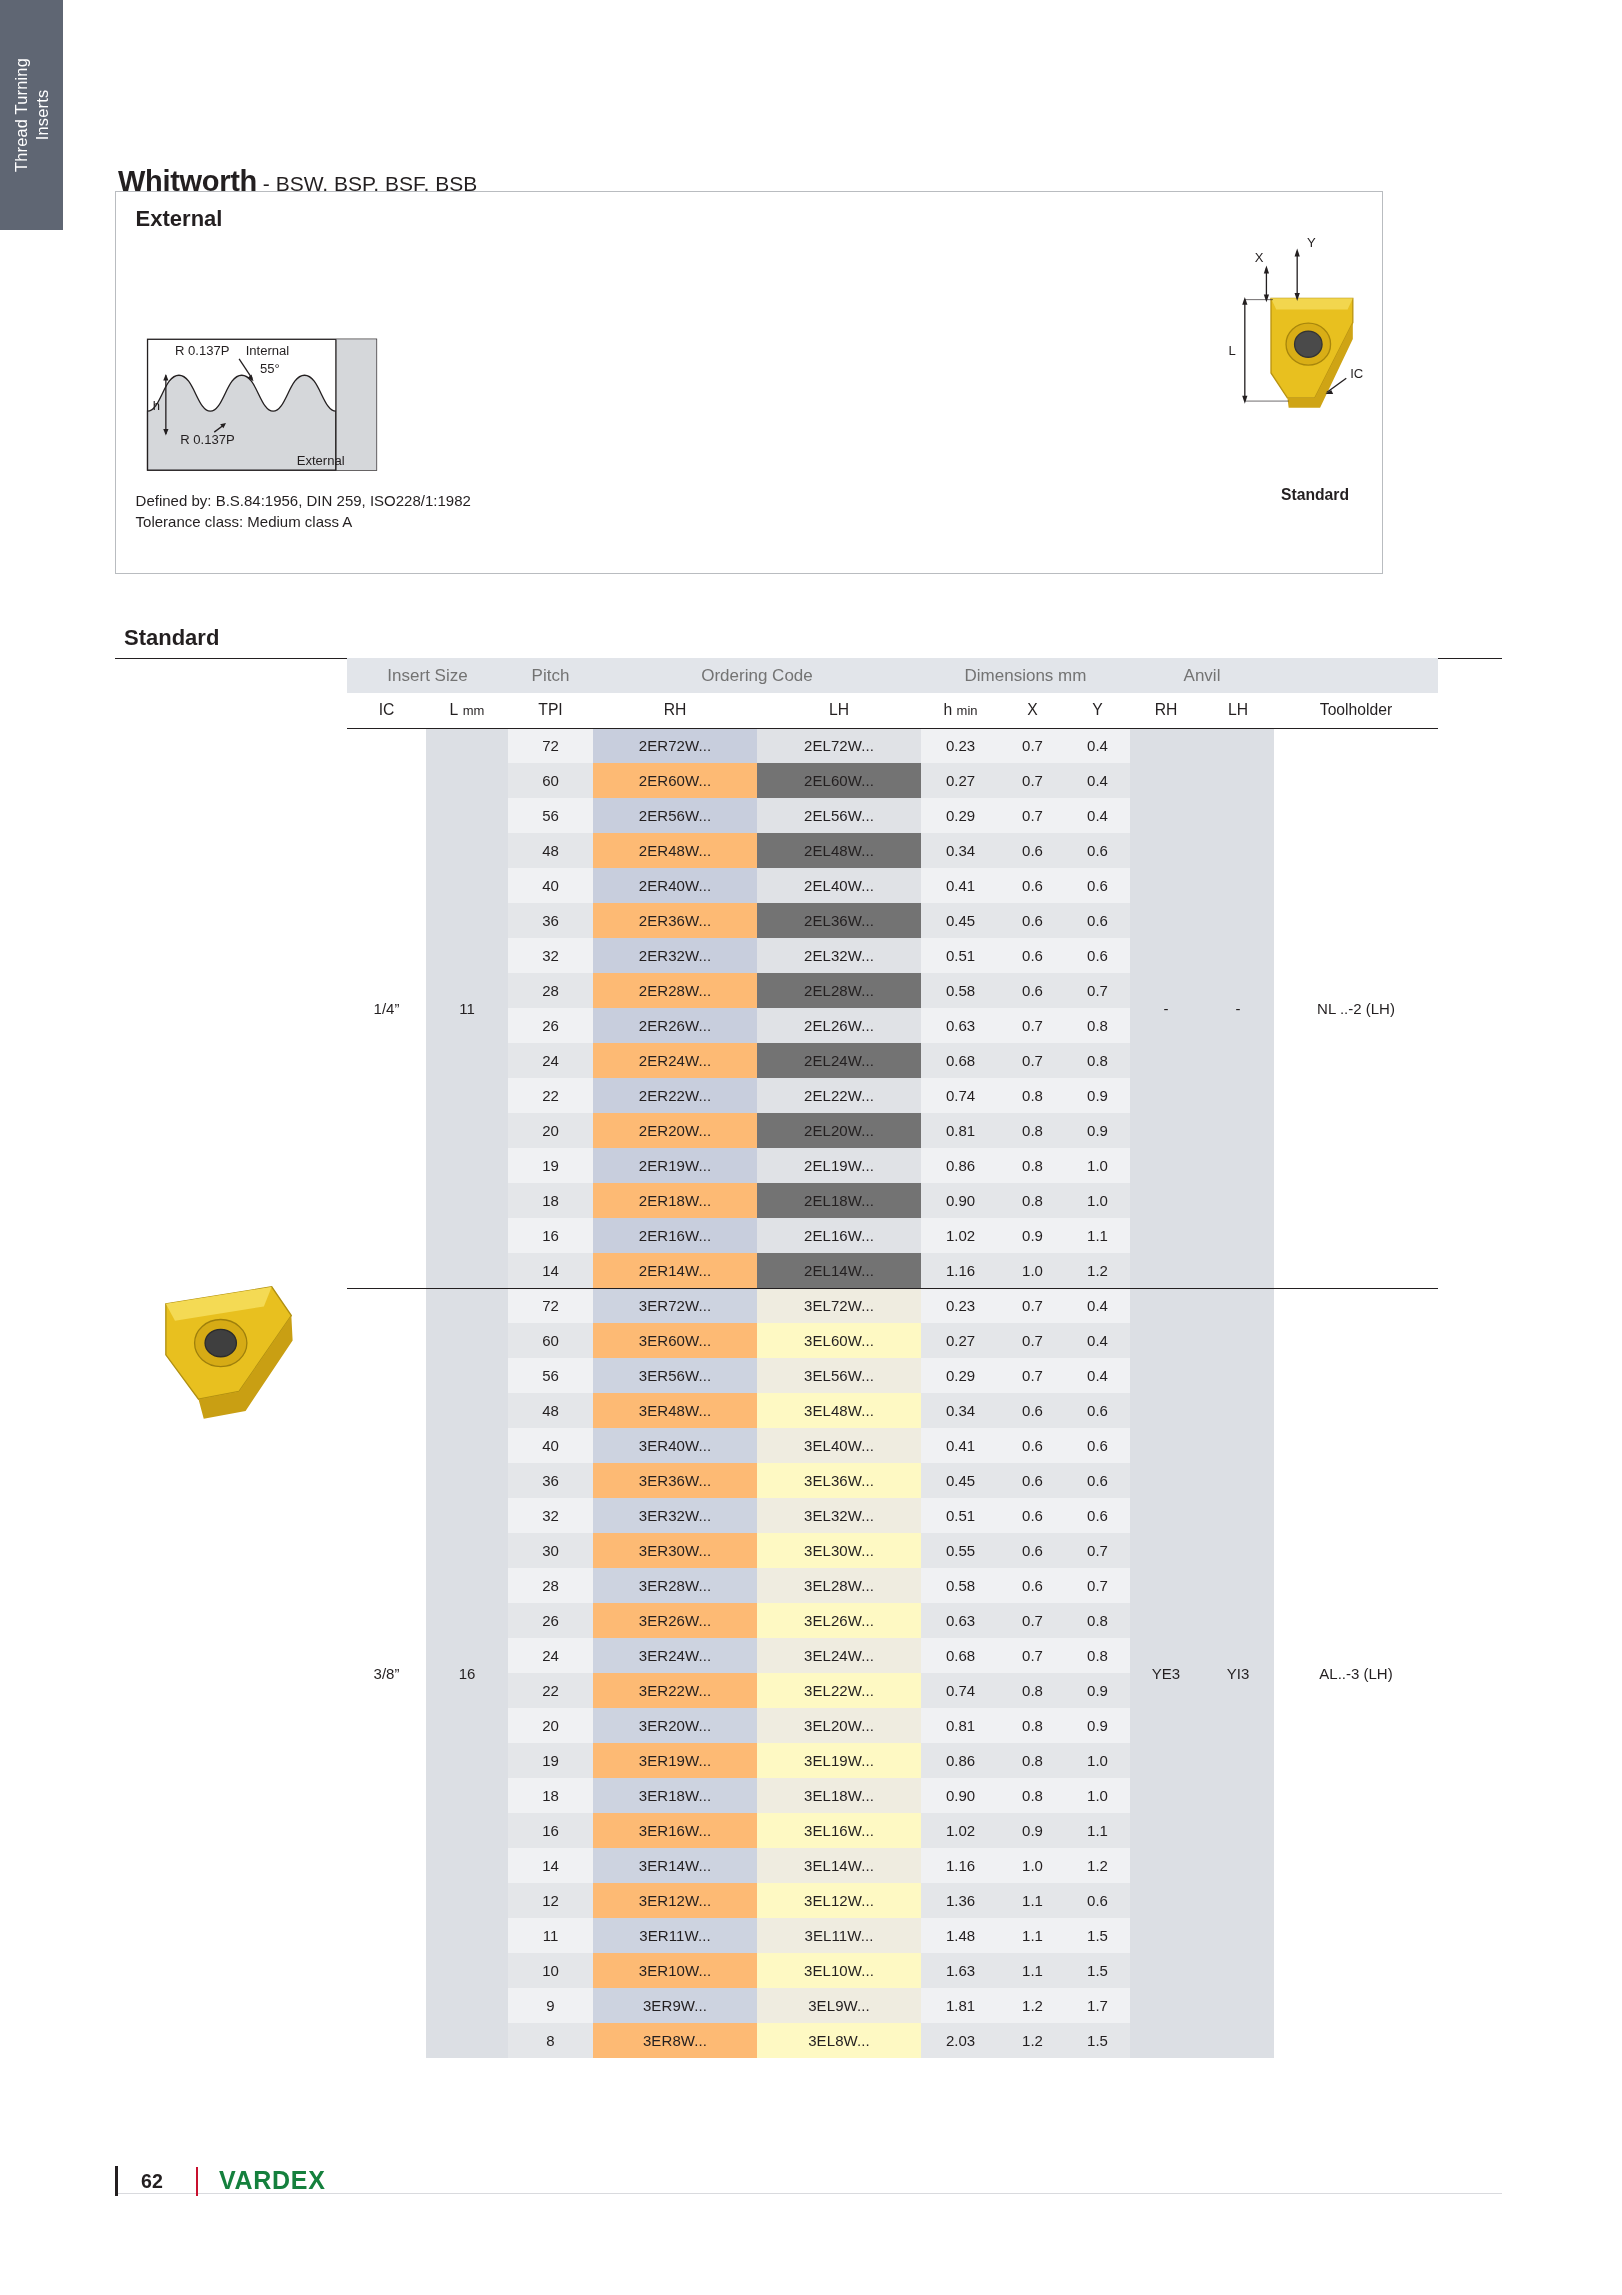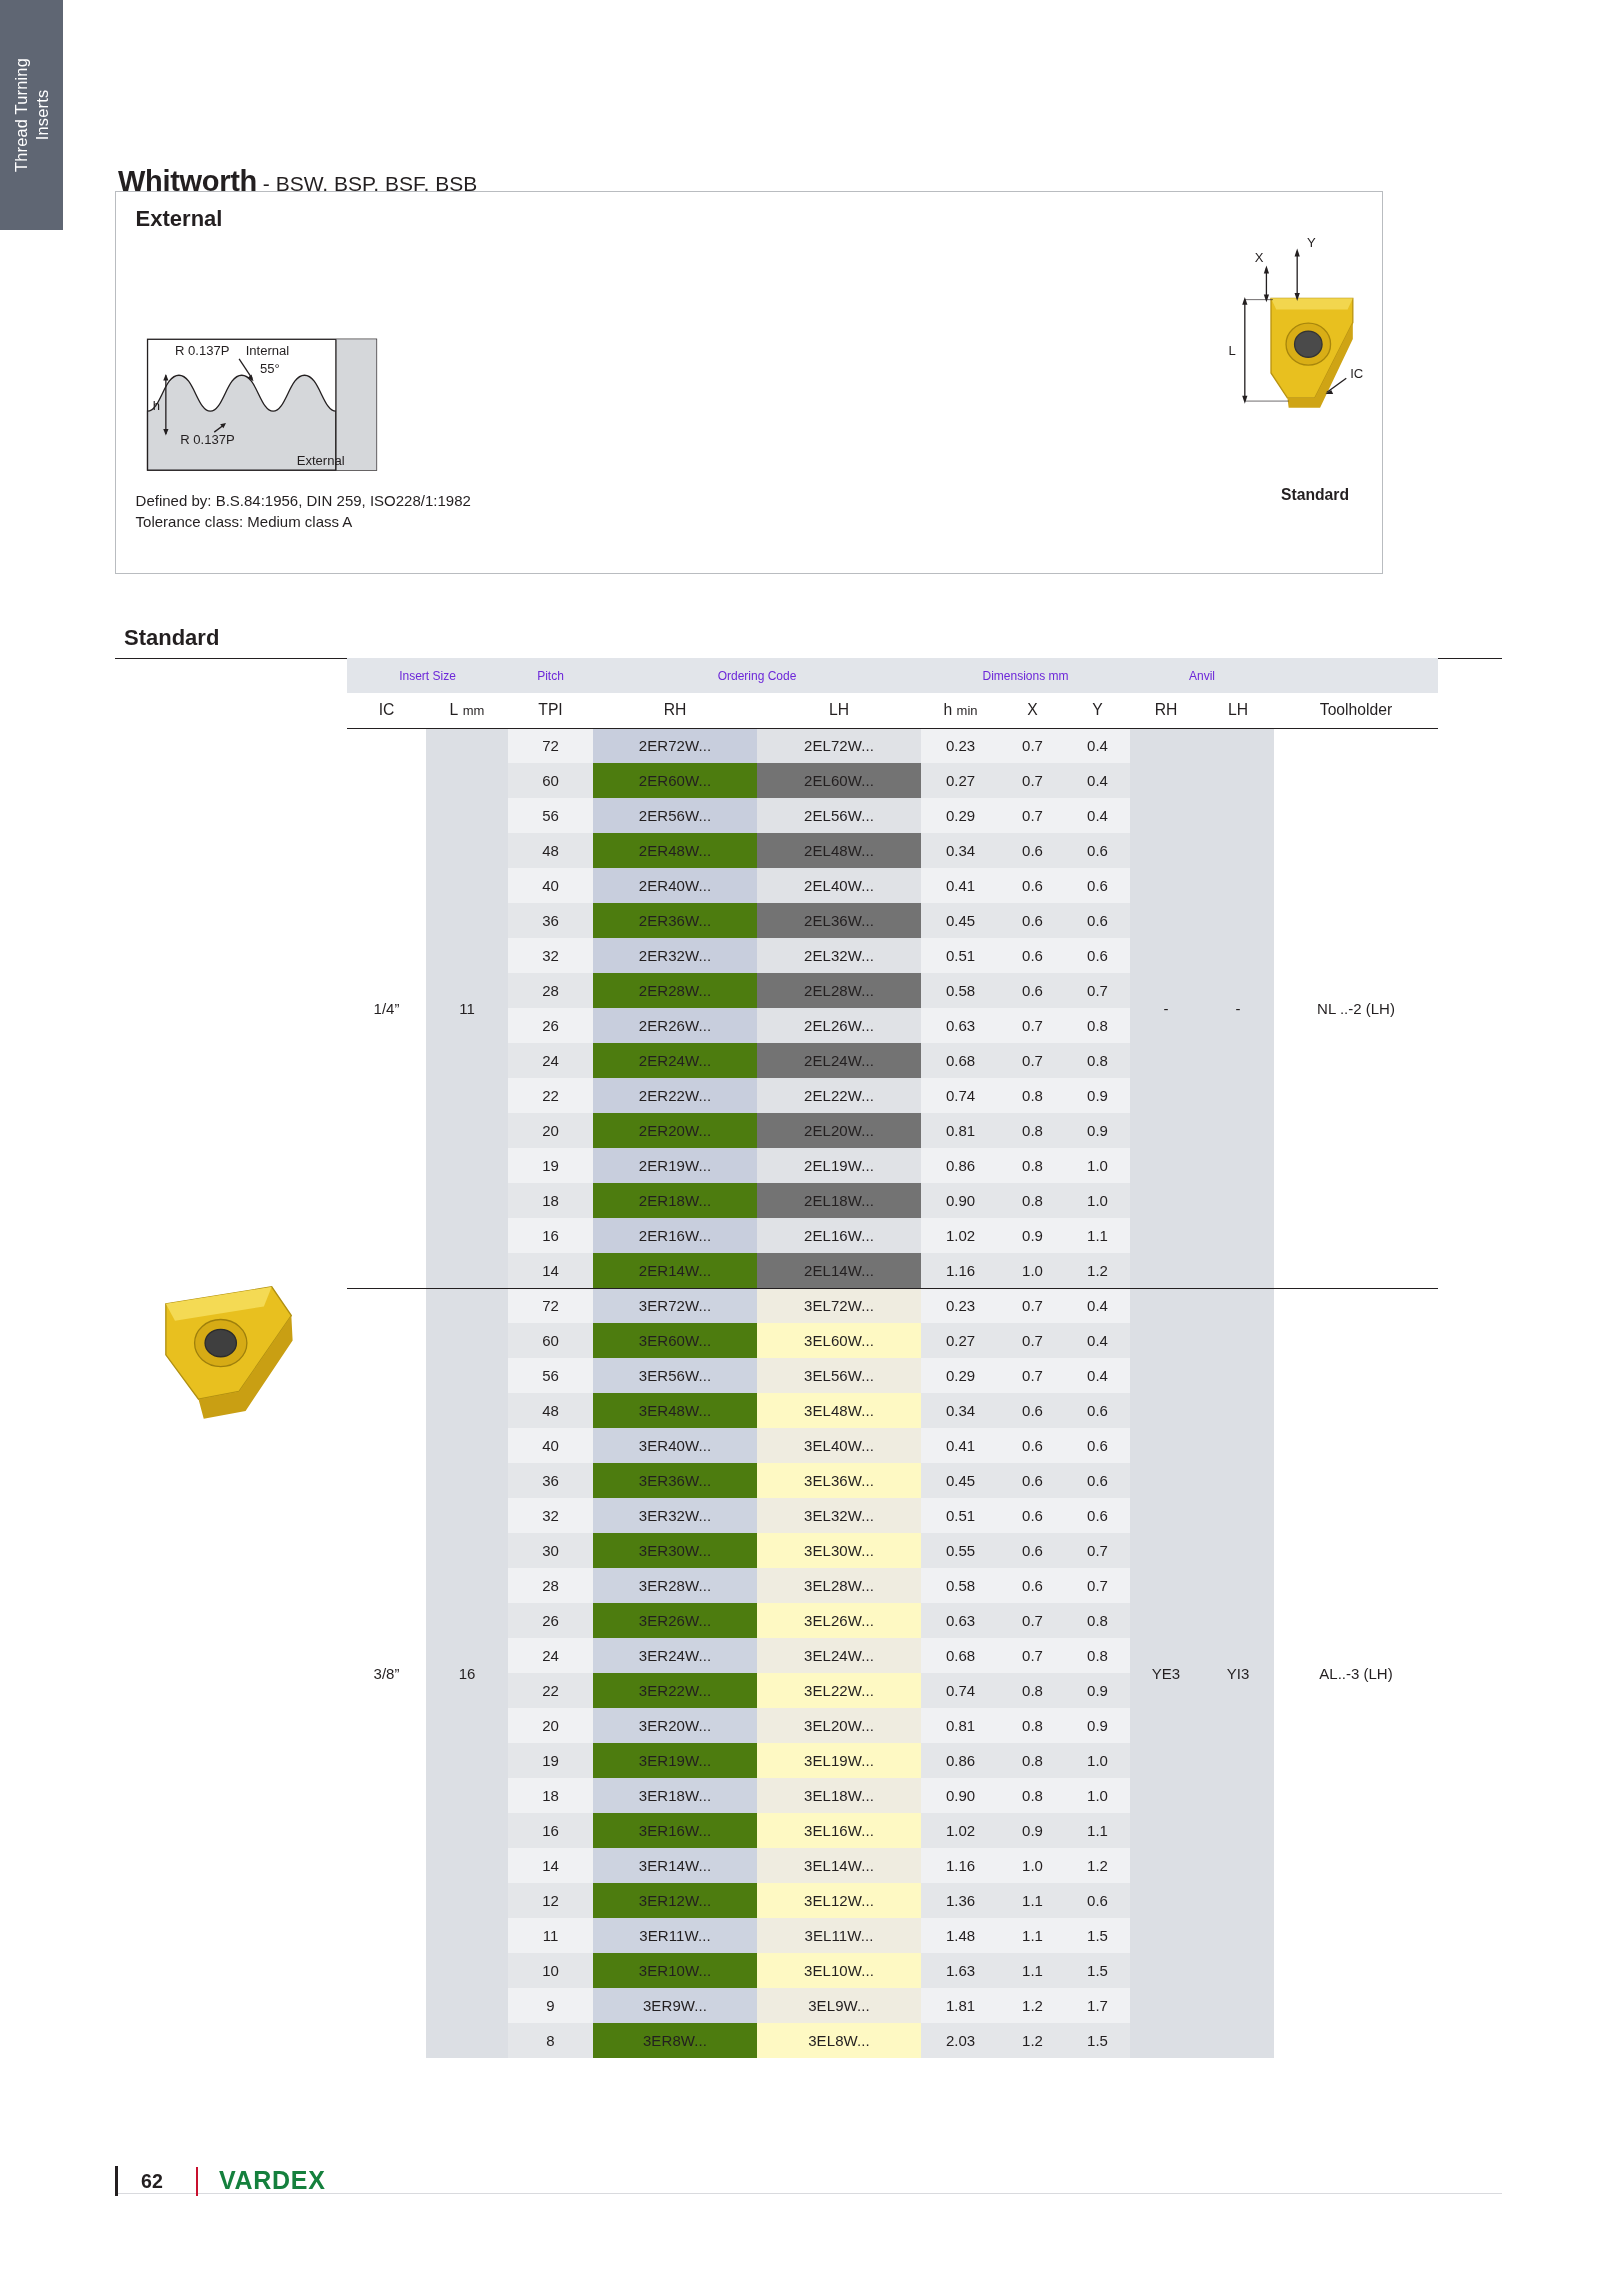--- a/index.html
+++ b/index.html
@@ -143,22 +143,22 @@
   #main-table td, #main-table th {
     padding: 0;
     margin: 0;
     text-align: center;
     font-weight: normal;
     height: 35px;
     box-sizing: border-box;
   }
   .hdr-group td {
     background: #e2e5ea;
-    color: #6d28d9;
-    font-size: 12px;
+    color: #737373;
+    font-size: 17px;
     height: 41px;
   }
   .hdr-cols td {
     background: #ffffff;
     font-size: 15.7px;
     height: 41px;
     border-bottom: 1.3px solid #231f20;
   }
   .hdr-cols td span.small {
     font-size: 13px;
@@ -179,21 +179,21 @@
 
   
   .cell-l    { background: #dcdfe4; }
   .cell-tpi  { background: #f0f1f3; }
   .cell-rh   { background: #c8cedd; }
   .cell-lh   { background: #e0e2e6; }
   .cell-dim  { background: #f0f1f3; }
   .cell-anv  { background: #dcdfe4; }
 
   tr.alt .cell-tpi  { background: #e4e6e9; }
-  tr.alt .cell-rh   { background: #4d7c0f; }
+  tr.alt .cell-rh   { background: #fdba74; }
   tr.alt .cell-lh   { background: #737373; }
   tr.alt .cell-dim  { background: #e4e6e9; }
 
   
   .grp2 .cell-rh   { background: #cdd3e0; }
   .grp2 .cell-lh   { background: #efece0; }
   .grp2.alt .cell-lh { background: #fef9c3; }
 
   .group-sep td { border-top: 1.3px solid #231f20; }
 

